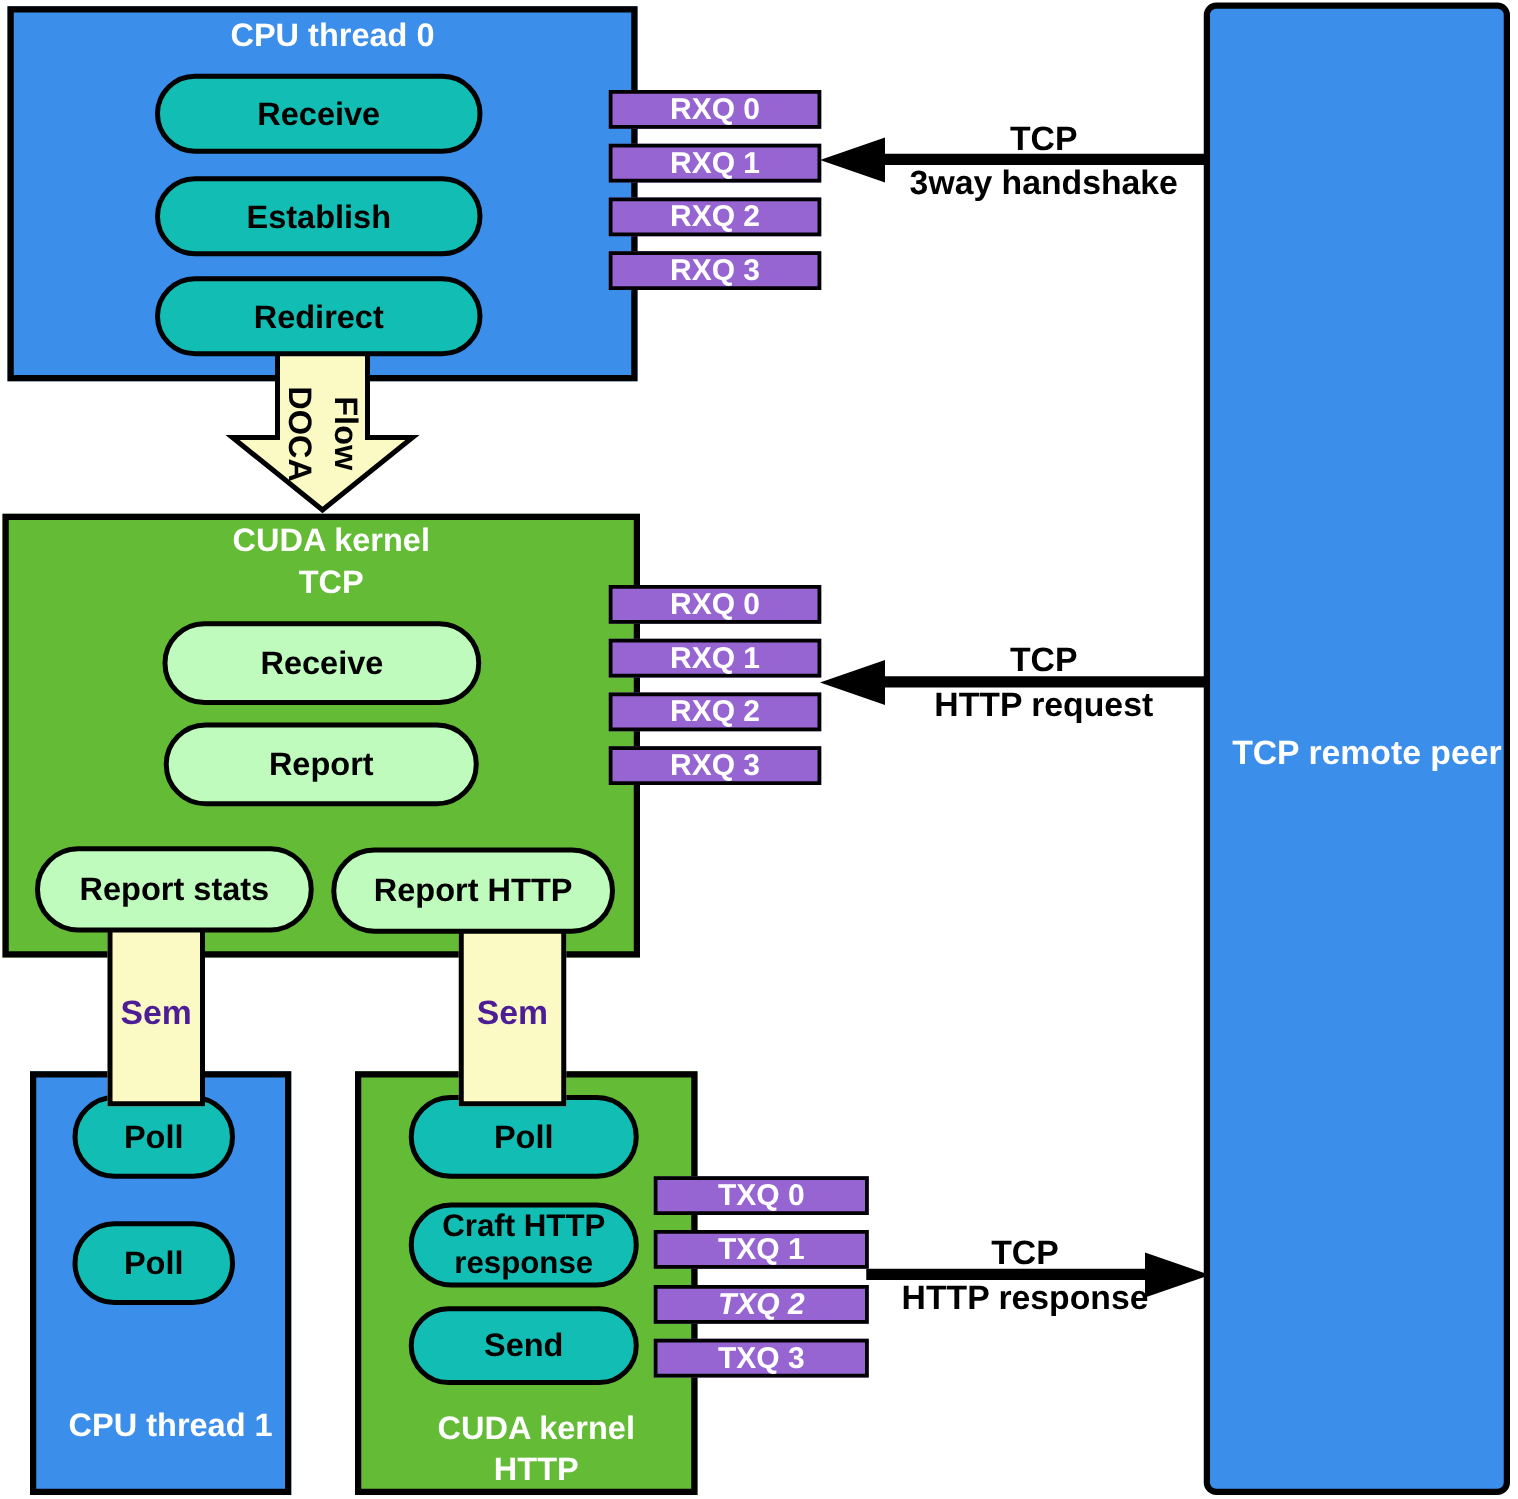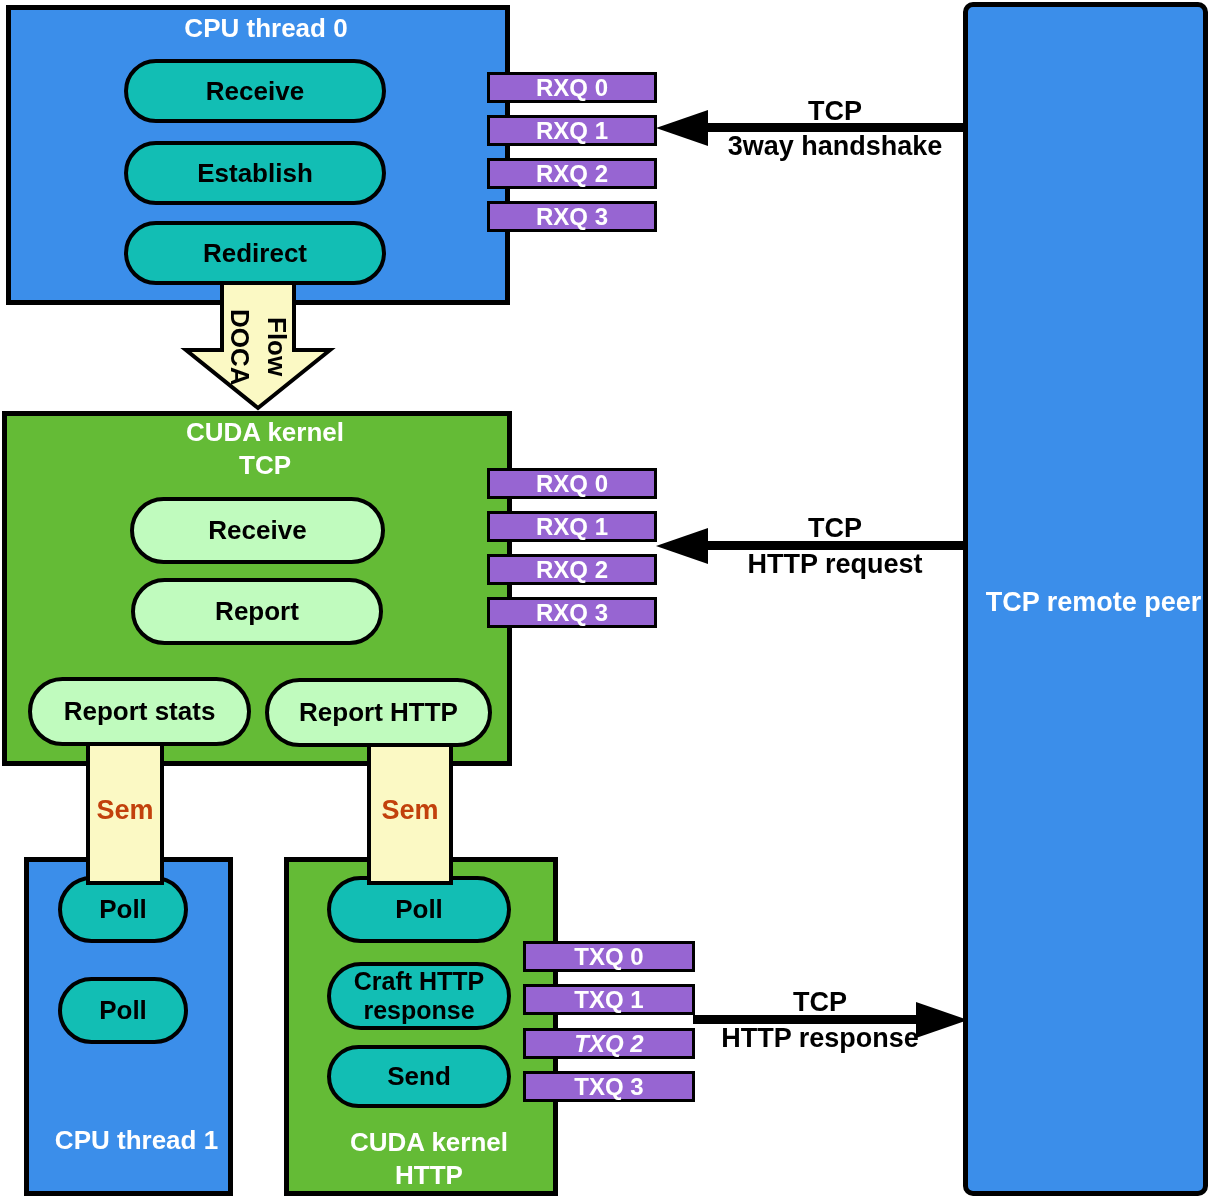--- a/index.html
+++ b/index.html
@@ -28,21 +28,21 @@
     background:var(--purple);border:3px solid #000;color:#fff;font-size:24px;
     display:flex;align-items:center;justify-content:center;z-index:4;
   }
   
   .shaft{background:#000;z-index:1;}
   .head-left{width:0;height:0;border-top:18px solid transparent;border-bottom:18px solid transparent;border-right:52px solid #000;z-index:1;}
   .head-right{width:0;height:0;border-top:18px solid transparent;border-bottom:18px solid transparent;border-left:52px solid #000;z-index:1;}
   .arrow-label{font-size:27px;color:#000;text-align:center;z-index:1;white-space:nowrap;}
   
   .sem{background:var(--yellow);border:4px solid #000;z-index:2;}
-  .sem-label{font-size:27px;color:#c2410c;text-align:center;z-index:3;}
+  .sem-label{font-size:27px;color:#4c1d95;text-align:center;z-index:3;}
   
   #doca-svg{z-index:2;}
   .doca-text{
     writing-mode:vertical-lr;text-orientation:sideways;z-index:2;
     font-size:26px;color:#000;line-height:37px;text-align:center;
   }
   .doca-text span{display:block;}
 </style>
 </head>
 <body>

